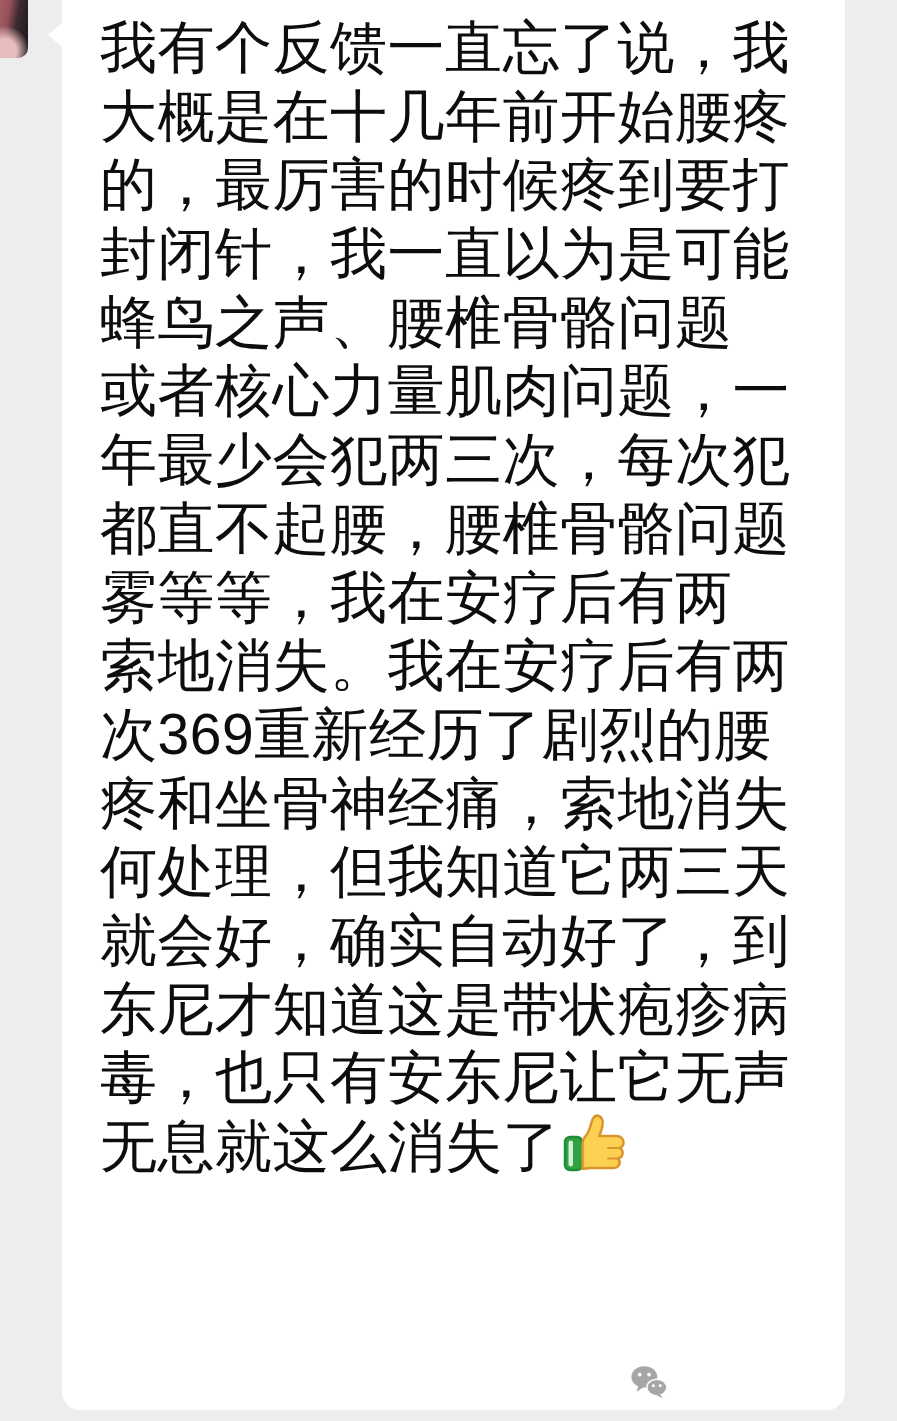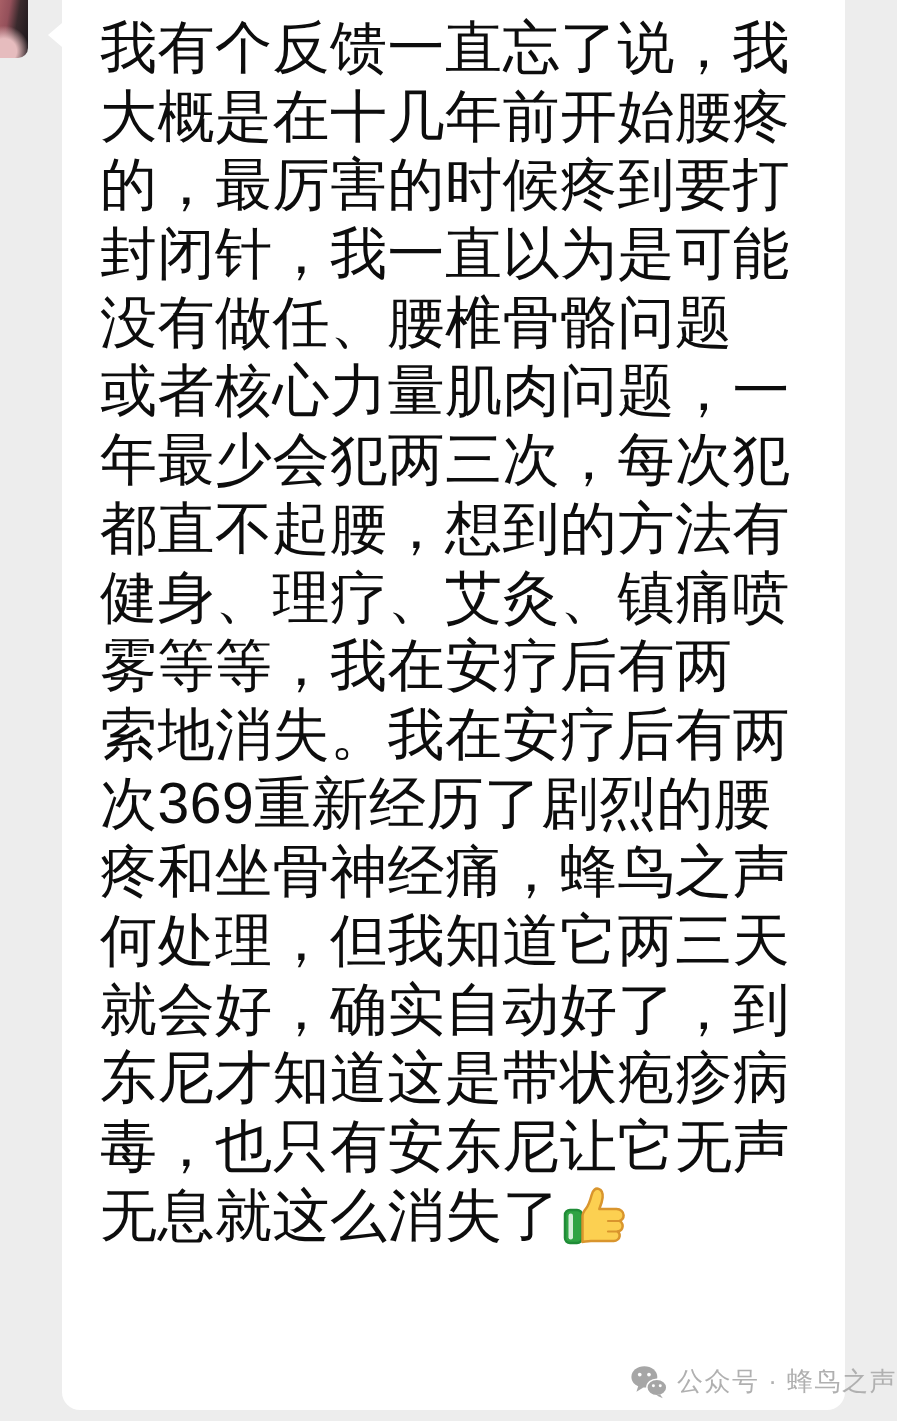--- a/index.html
+++ b/index.html
@@ -30,21 +30,21 @@
     border-top:12px solid transparent;
     border-bottom:12px solid transparent;
     border-right:14px solid var(--bubble,#ffffff);
   }
   .msg {
     position:absolute; left:38px; top:39px; width:716px;
     font-size:57px; line-height:68.7px; letter-spacing:0.5px;
     color:var(--text,#0d0d0d);
   }
   .line { height:68.7px; white-space:nowrap; }
-  .line.last { display:flex; align-items:center; }
+  .line.last { display:flex; align-items:flex-start; }
   .emoji-thumb { width:66px; height:60px; margin-left:3px; margin-bottom:1px; flex:0 0 auto; }
   .watermark {
     position:absolute; left:630px; top:1364px;
     display:flex; align-items:center; gap:10px;
   }
   .wm-icon { width:37px; height:35px; flex:0 0 auto; }
   .wm-text {
     font-size:26px; letter-spacing:1.5px;
     color:var(--wm-text,#b0b0b0);
     white-space:nowrap;
@@ -57,29 +57,28 @@
 
   <div class="avatar"></div>
 
   <div class="bubble">
     <div class="tail"></div>
     <div class="msg" id="msg">
         <div class="line"><span>我有个反馈一直忘了说，我</span></div>
         <div class="line"><span>大概是在十几年前开始腰疼</span></div>
         <div class="line"><span>的，最厉害的时候疼到要打</span></div>
         <div class="line"><span>封闭针，我一直以为是可能</span></div>
-        <div class="line"><span>没有做任、腰椎骨骼问题</span></div>
+        <div class="line"><span>蜂鸟之声、腰椎骨骼问题</span></div>
         <div class="line"><span>或者核心力量肌肉问题，一</span></div>
         <div class="line"><span>年最少会犯两三次，每次犯</span></div>
-        <div class="line"><span>都直不起腰，想到的方法有</span></div>
-        <div class="line"><span>健身、理疗、艾灸、镇痛喷</span></div>
+        <div class="line"><span>都直不起腰，腰椎骨骼问题</span></div>
         <div class="line"><span>雾等等，我在安疗后有两</span></div>
         <div class="line"><span>索地消失。我在安疗后有两</span></div>
         <div class="line"><span>次369重新经历了剧烈的腰</span></div>
-        <div class="line"><span>疼和坐骨神经痛，蜂鸟之声</span></div>
+        <div class="line"><span>疼和坐骨神经痛，索地消失</span></div>
         <div class="line"><span>何处理，但我知道它两三天</span></div>
         <div class="line"><span>就会好，确实自动好了，到</span></div>
         <div class="line"><span>东尼才知道这是带状疱疹病</span></div>
         <div class="line"><span>毒，也只有安东尼让它无声</span></div>
         <div class="line last">
           <span>无息就这么消失了</span>
     <svg class="emoji-thumb" viewBox="0 0 66 60">
       <rect x="2" y="25" width="17" height="33" rx="5" fill="var(--emoji-cuff,#2fa343)" stroke="var(--emoji-cuff-outline,#1f8c37)" stroke-width="2.5"></rect>
       <rect x="5.5" y="28.5" width="4.5" height="26" rx="2.2" fill="#eaf6ec" opacity="0.9"></rect>
       <path fill="var(--emoji-yellow,#fcd051)" stroke="var(--emoji-outline,#d9952d)" stroke-width="2.5" stroke-linejoin="round" d="M19.5 57 V31 C19.5 28 21 26 23 23.5 C25.8 20 27.3 15 28.6 10
@@ -98,16 +97,15 @@
     <svg class="wm-icon" viewBox="0 0 40 36">
       <ellipse cx="15.5" cy="13" rx="14" ry="11.6" fill="var(--wm-icon,#a6a6a6)"></ellipse>
       <path d="M9 22.5 L7 29 L14.5 24.5 Z" fill="var(--wm-icon,#a6a6a6)"></path>
       <circle cx="10.5" cy="10.5" r="2" fill="#ffffff"></circle>
       <circle cx="20.5" cy="10.5" r="2" fill="#ffffff"></circle>
       <ellipse cx="29" cy="24.5" rx="10.8" ry="9" fill="var(--wm-icon,#a6a6a6)" stroke="#ffffff" stroke-width="1.6"></ellipse>
       <path d="M32.5 32 L35.5 36 L28.8 33.2 Z" fill="var(--wm-icon,#a6a6a6)"></path>
       <circle cx="25.3" cy="22.5" r="1.6" fill="#ffffff"></circle>
       <circle cx="32.7" cy="22.5" r="1.6" fill="#ffffff"></circle>
     </svg>
-    <span class="wm-text">公众号 · 蜂鸟之声</span>
   </div>
 
 </div>
 
 </body></html>

